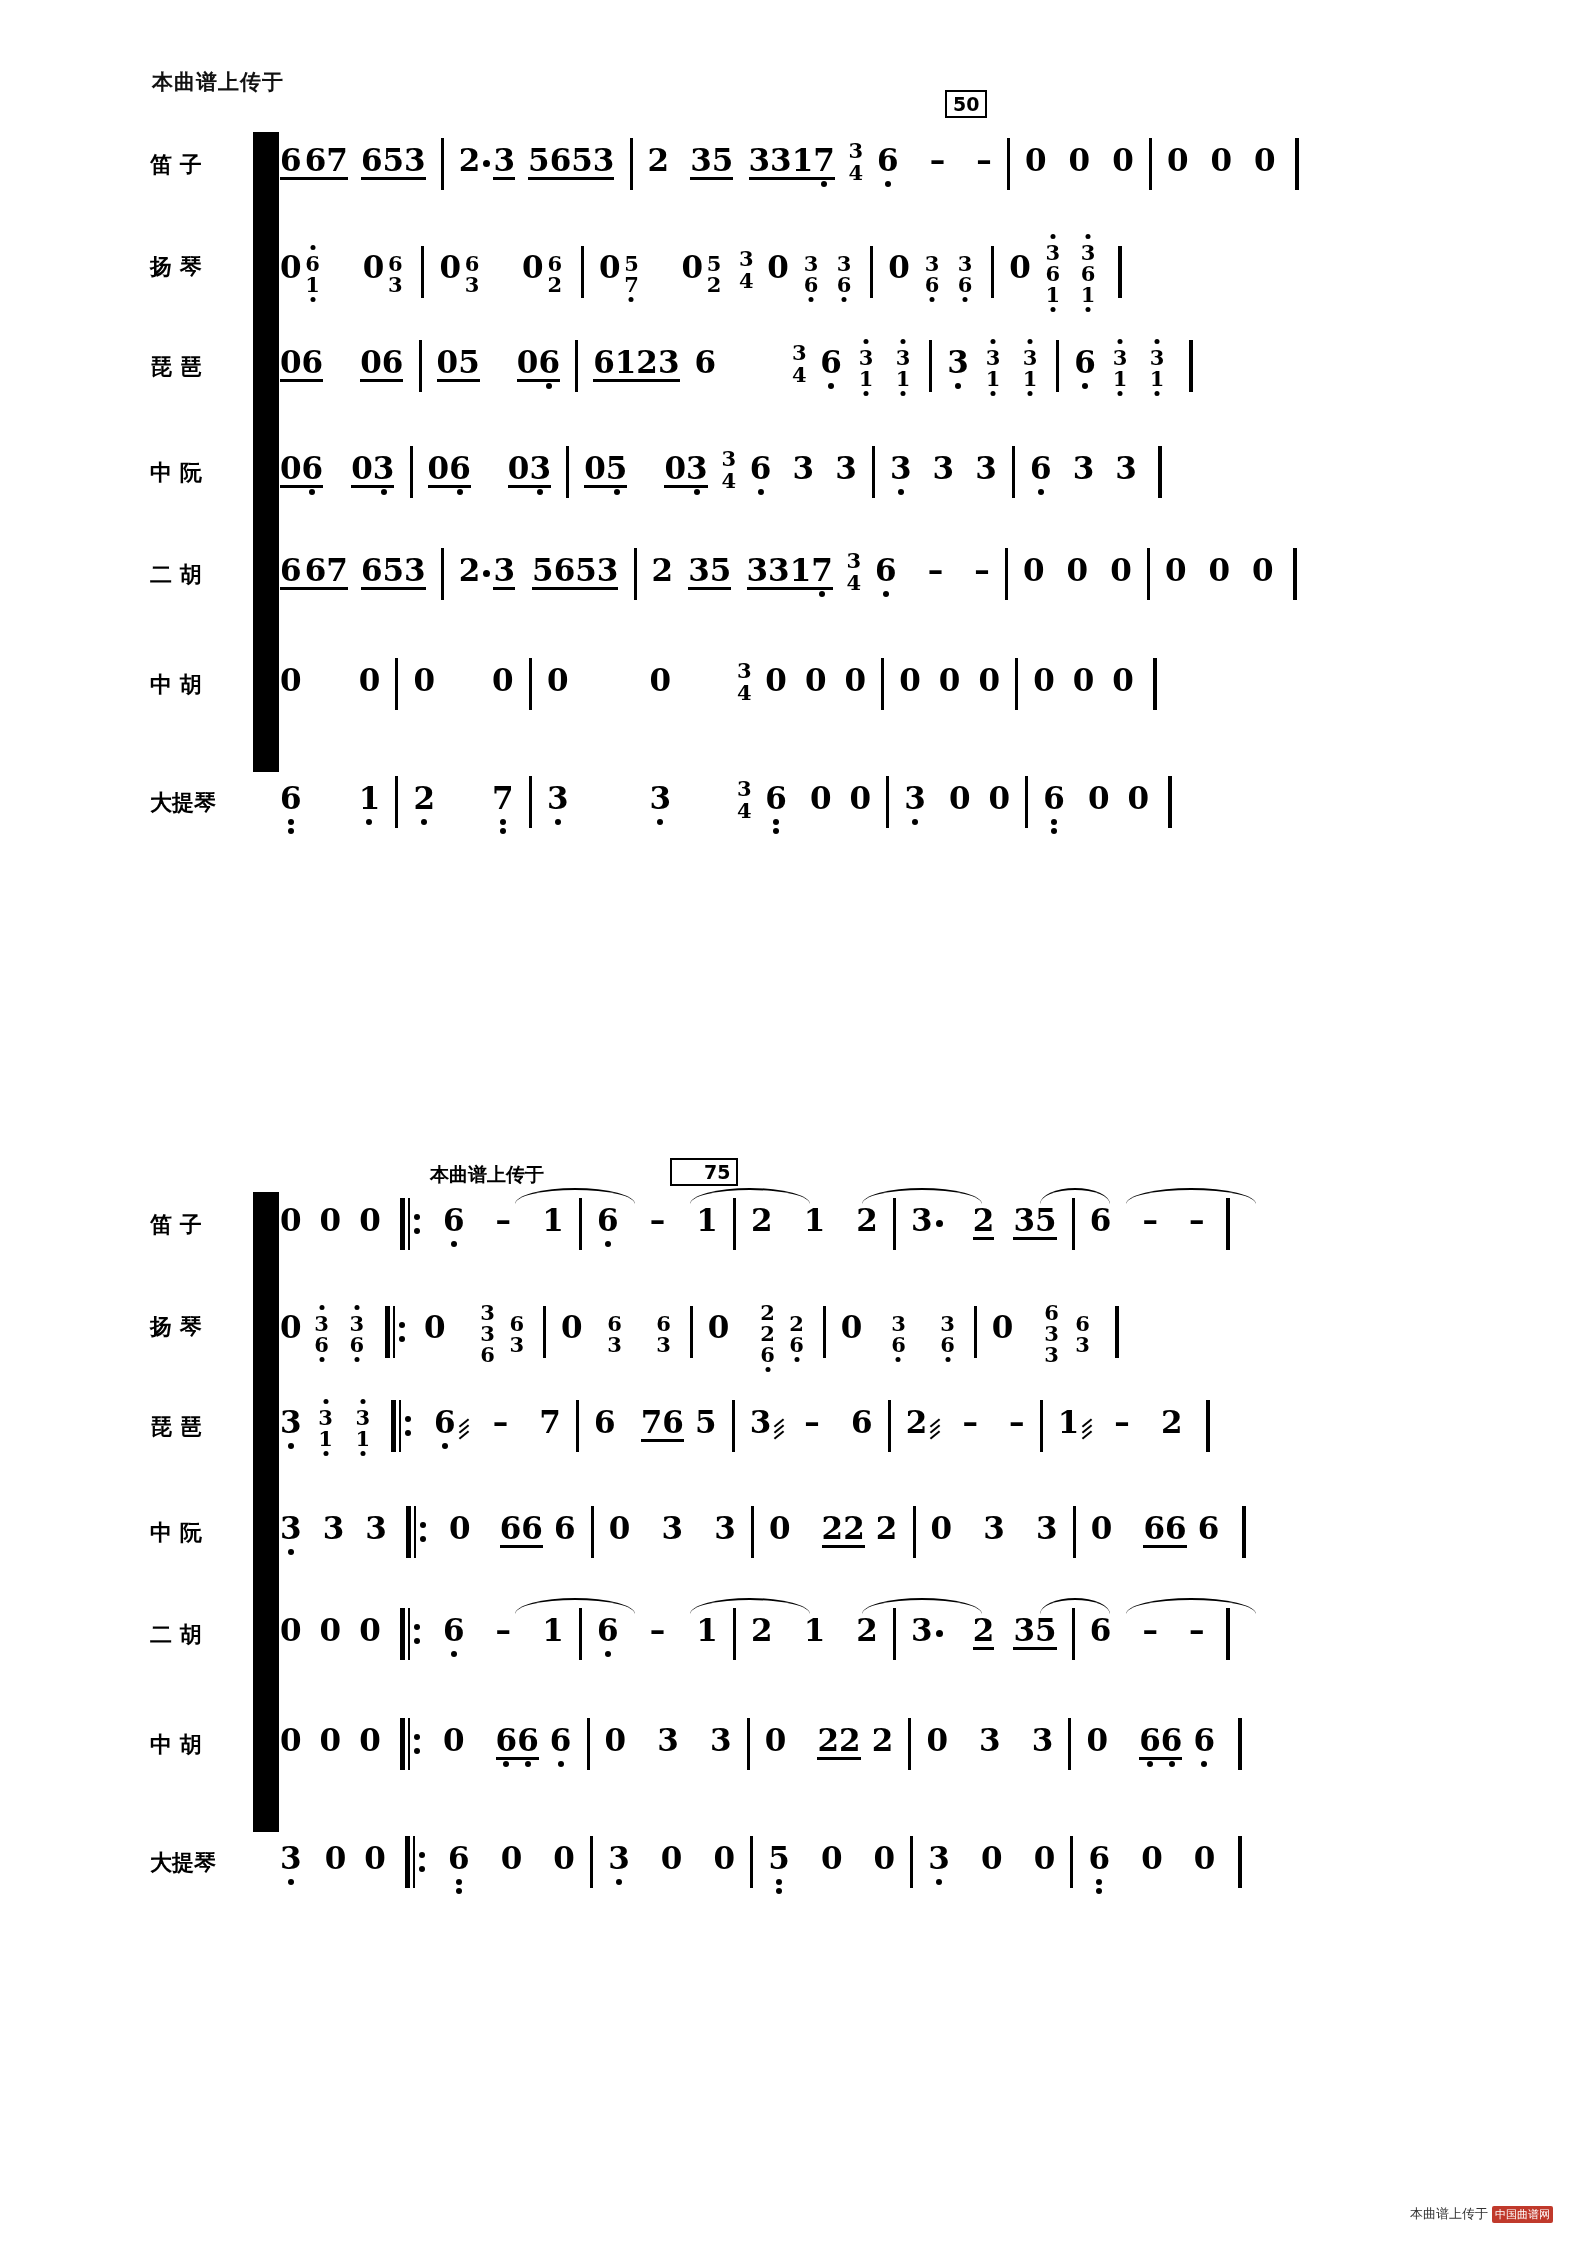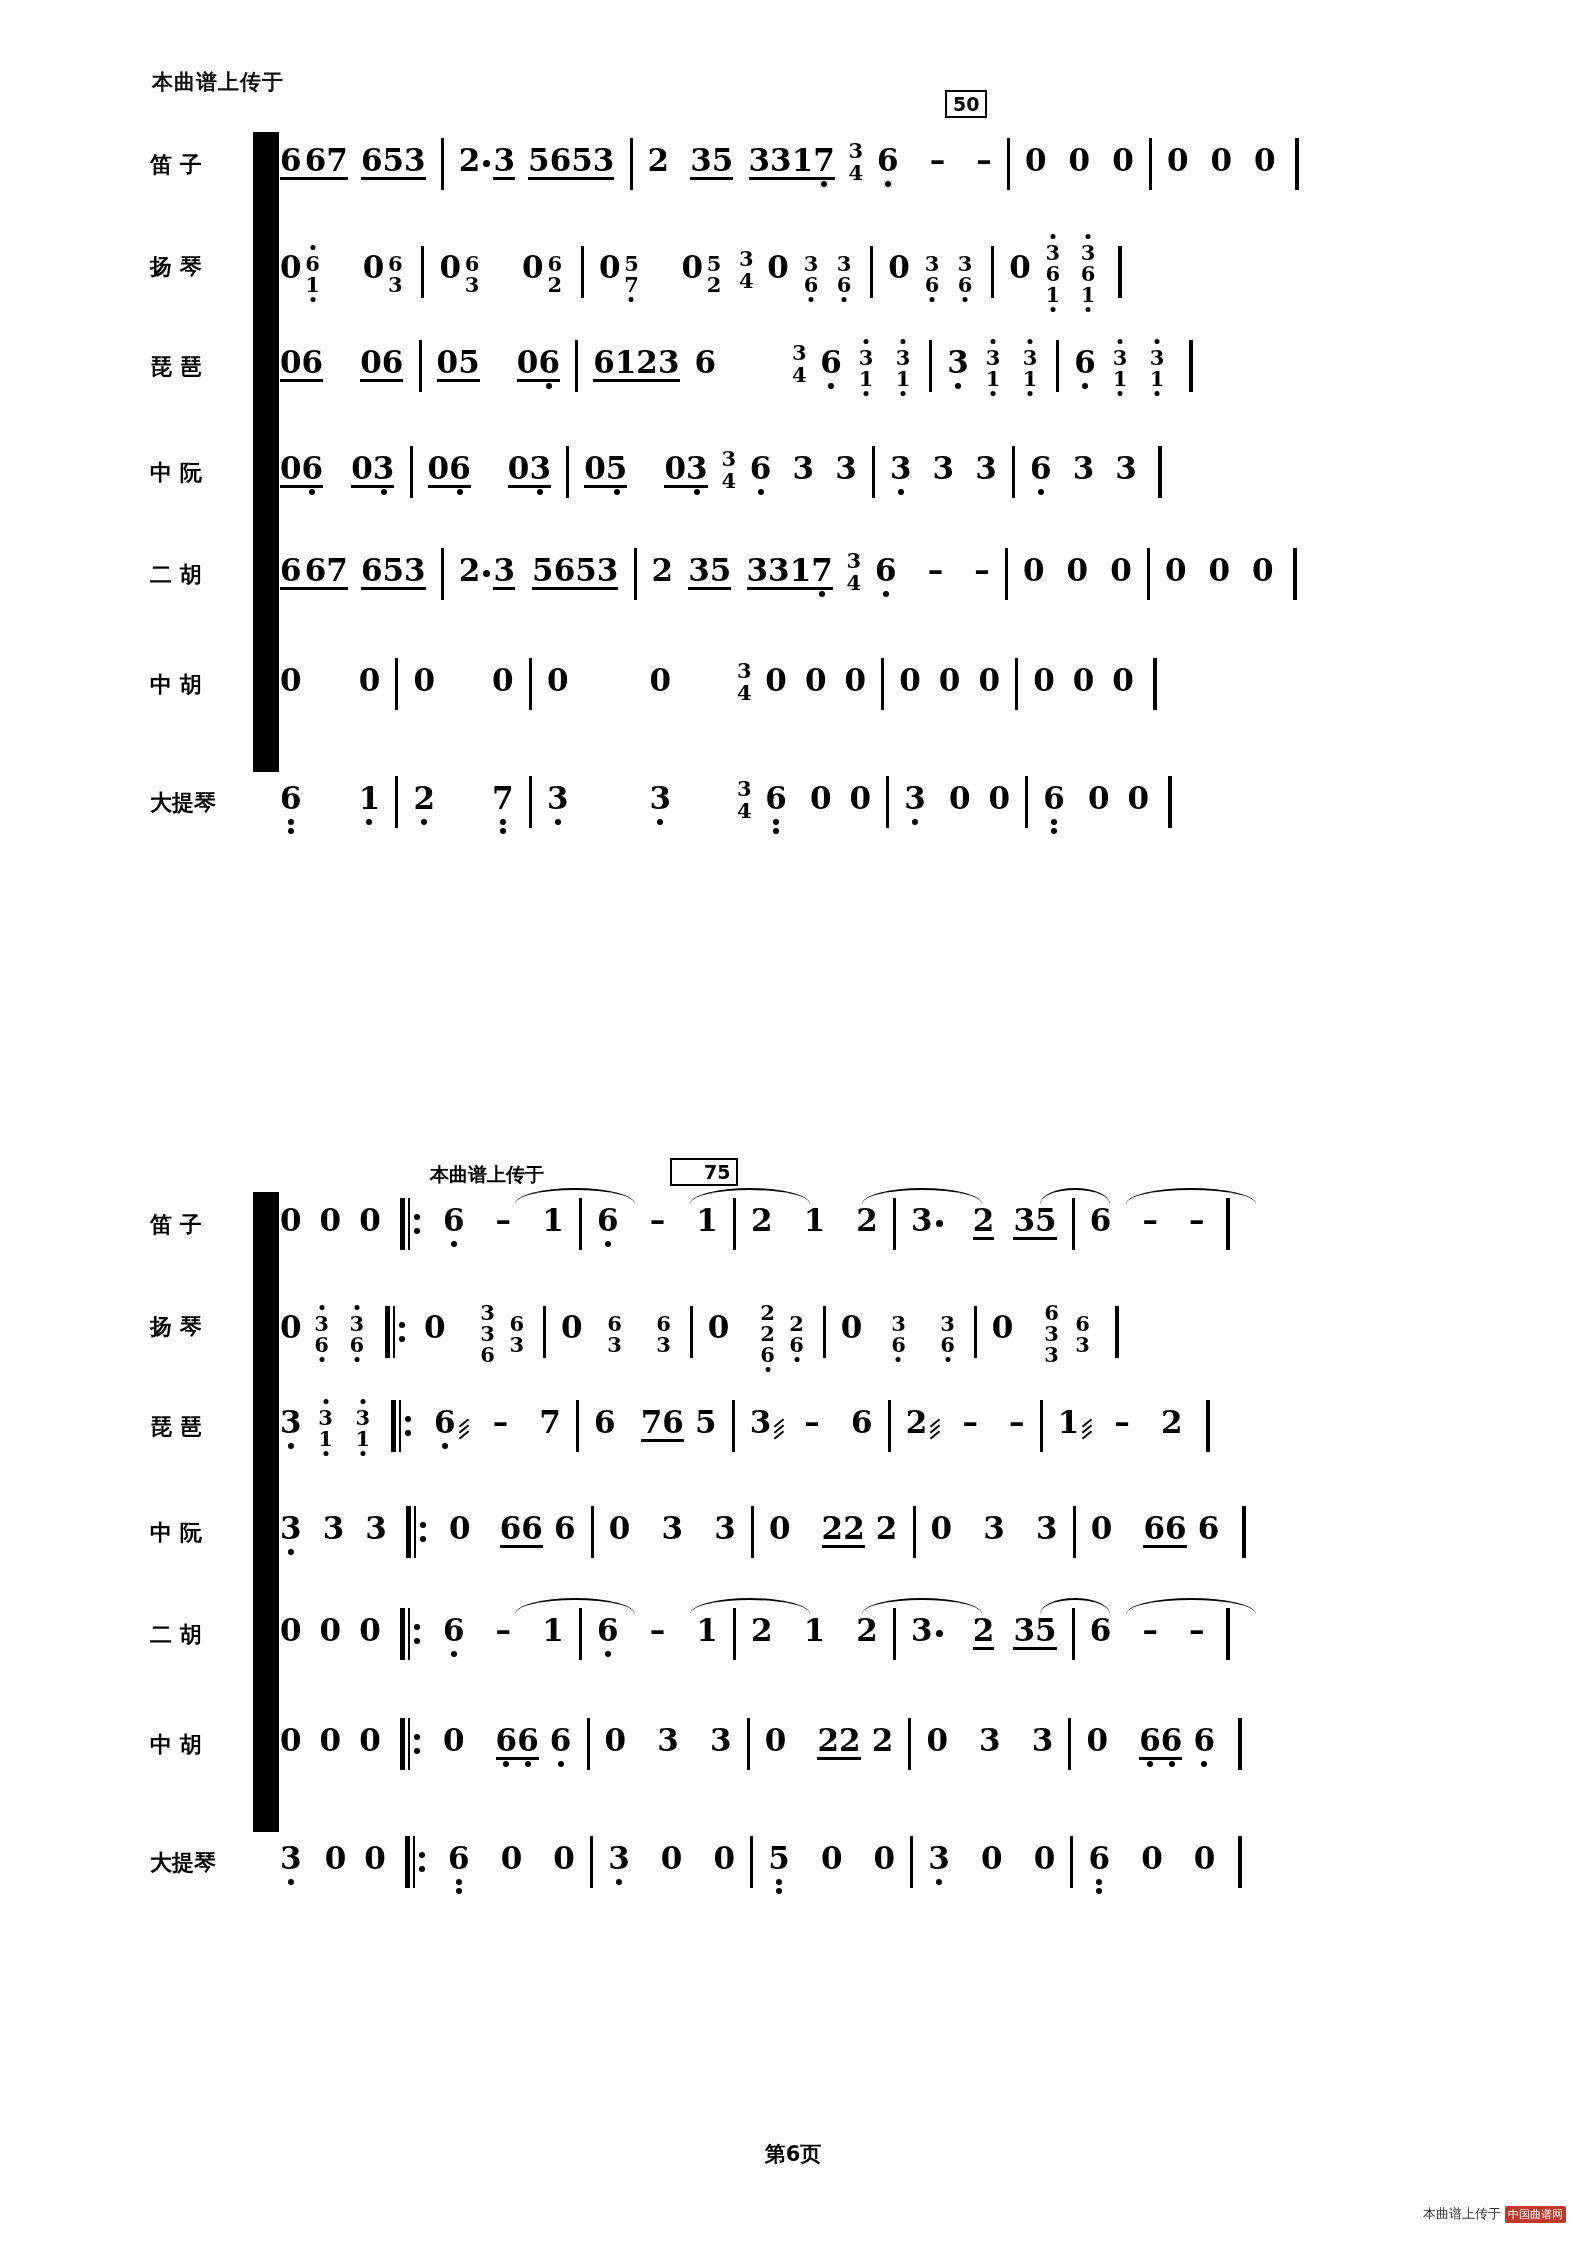--- a/index.html
+++ b/index.html
@@ -238,21 +238,21 @@
     position:absolute;
     left:0; right:0;
     top: 2140px;
     text-align:center;
     font-family:"DejaVu Sans", sans-serif;
     font-size: 21px;
     font-weight:bold;
   }
   .credit {
     position:absolute;
-    right: 20px;
+    right: 33px;
     top: 2205px;
     font-family:Liberation Mono, monospace;
     font-size: 13px;
     color: #333;
     white-space: nowrap;
   }
   .credit .logo {
     display:inline-block;
     background:#c0392b;
     color:#fff;
@@ -642,19 +642,18 @@
       <span class="num" style="margin-left:26px;">0</span>
       <span class="num" style="margin-left:26px;">0</span>
       <span class="bar"></span>
       <span class="num">6<span class="dot-below"></span><span class="dot-below2"></span></span>
       <span class="num" style="margin-left:26px;">0</span>
       <span class="num" style="margin-left:26px;">0</span>
       <span class="endbar" style="margin-left:18px;"></span>
     </div>
   </div>
 
-  <div class="page-number">第6页</div>
 
   <div class="credit">
     <span>本曲谱上传于</span><span class="logo">中国曲谱网</span>
   </div>
 
 </div>
 
 </body></html>

